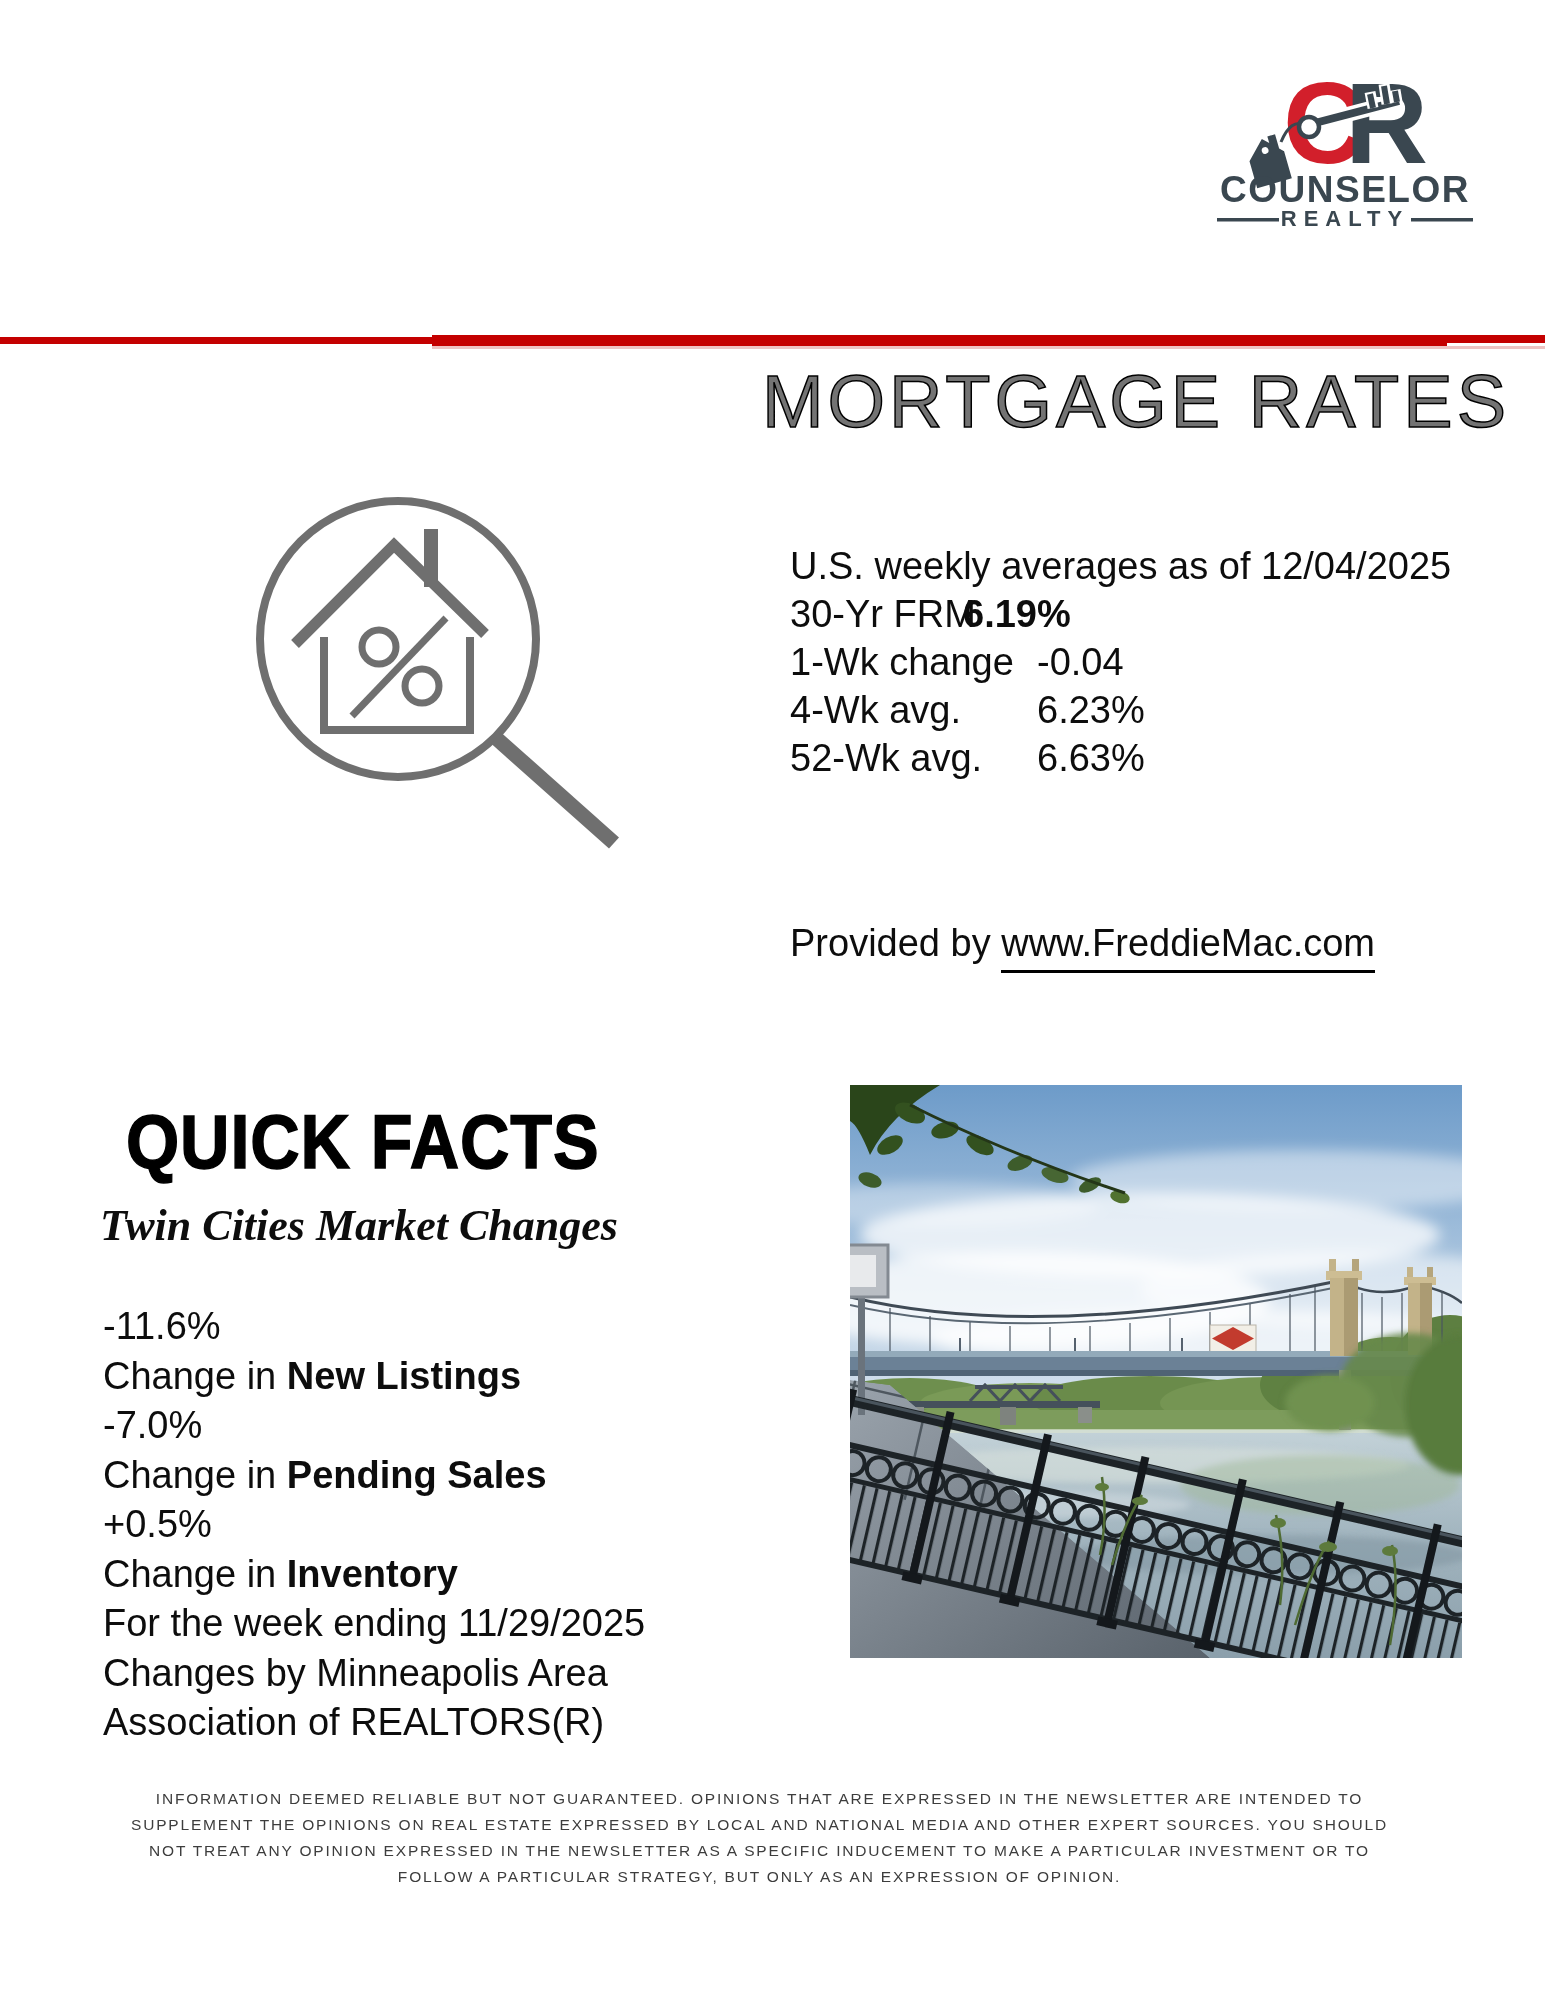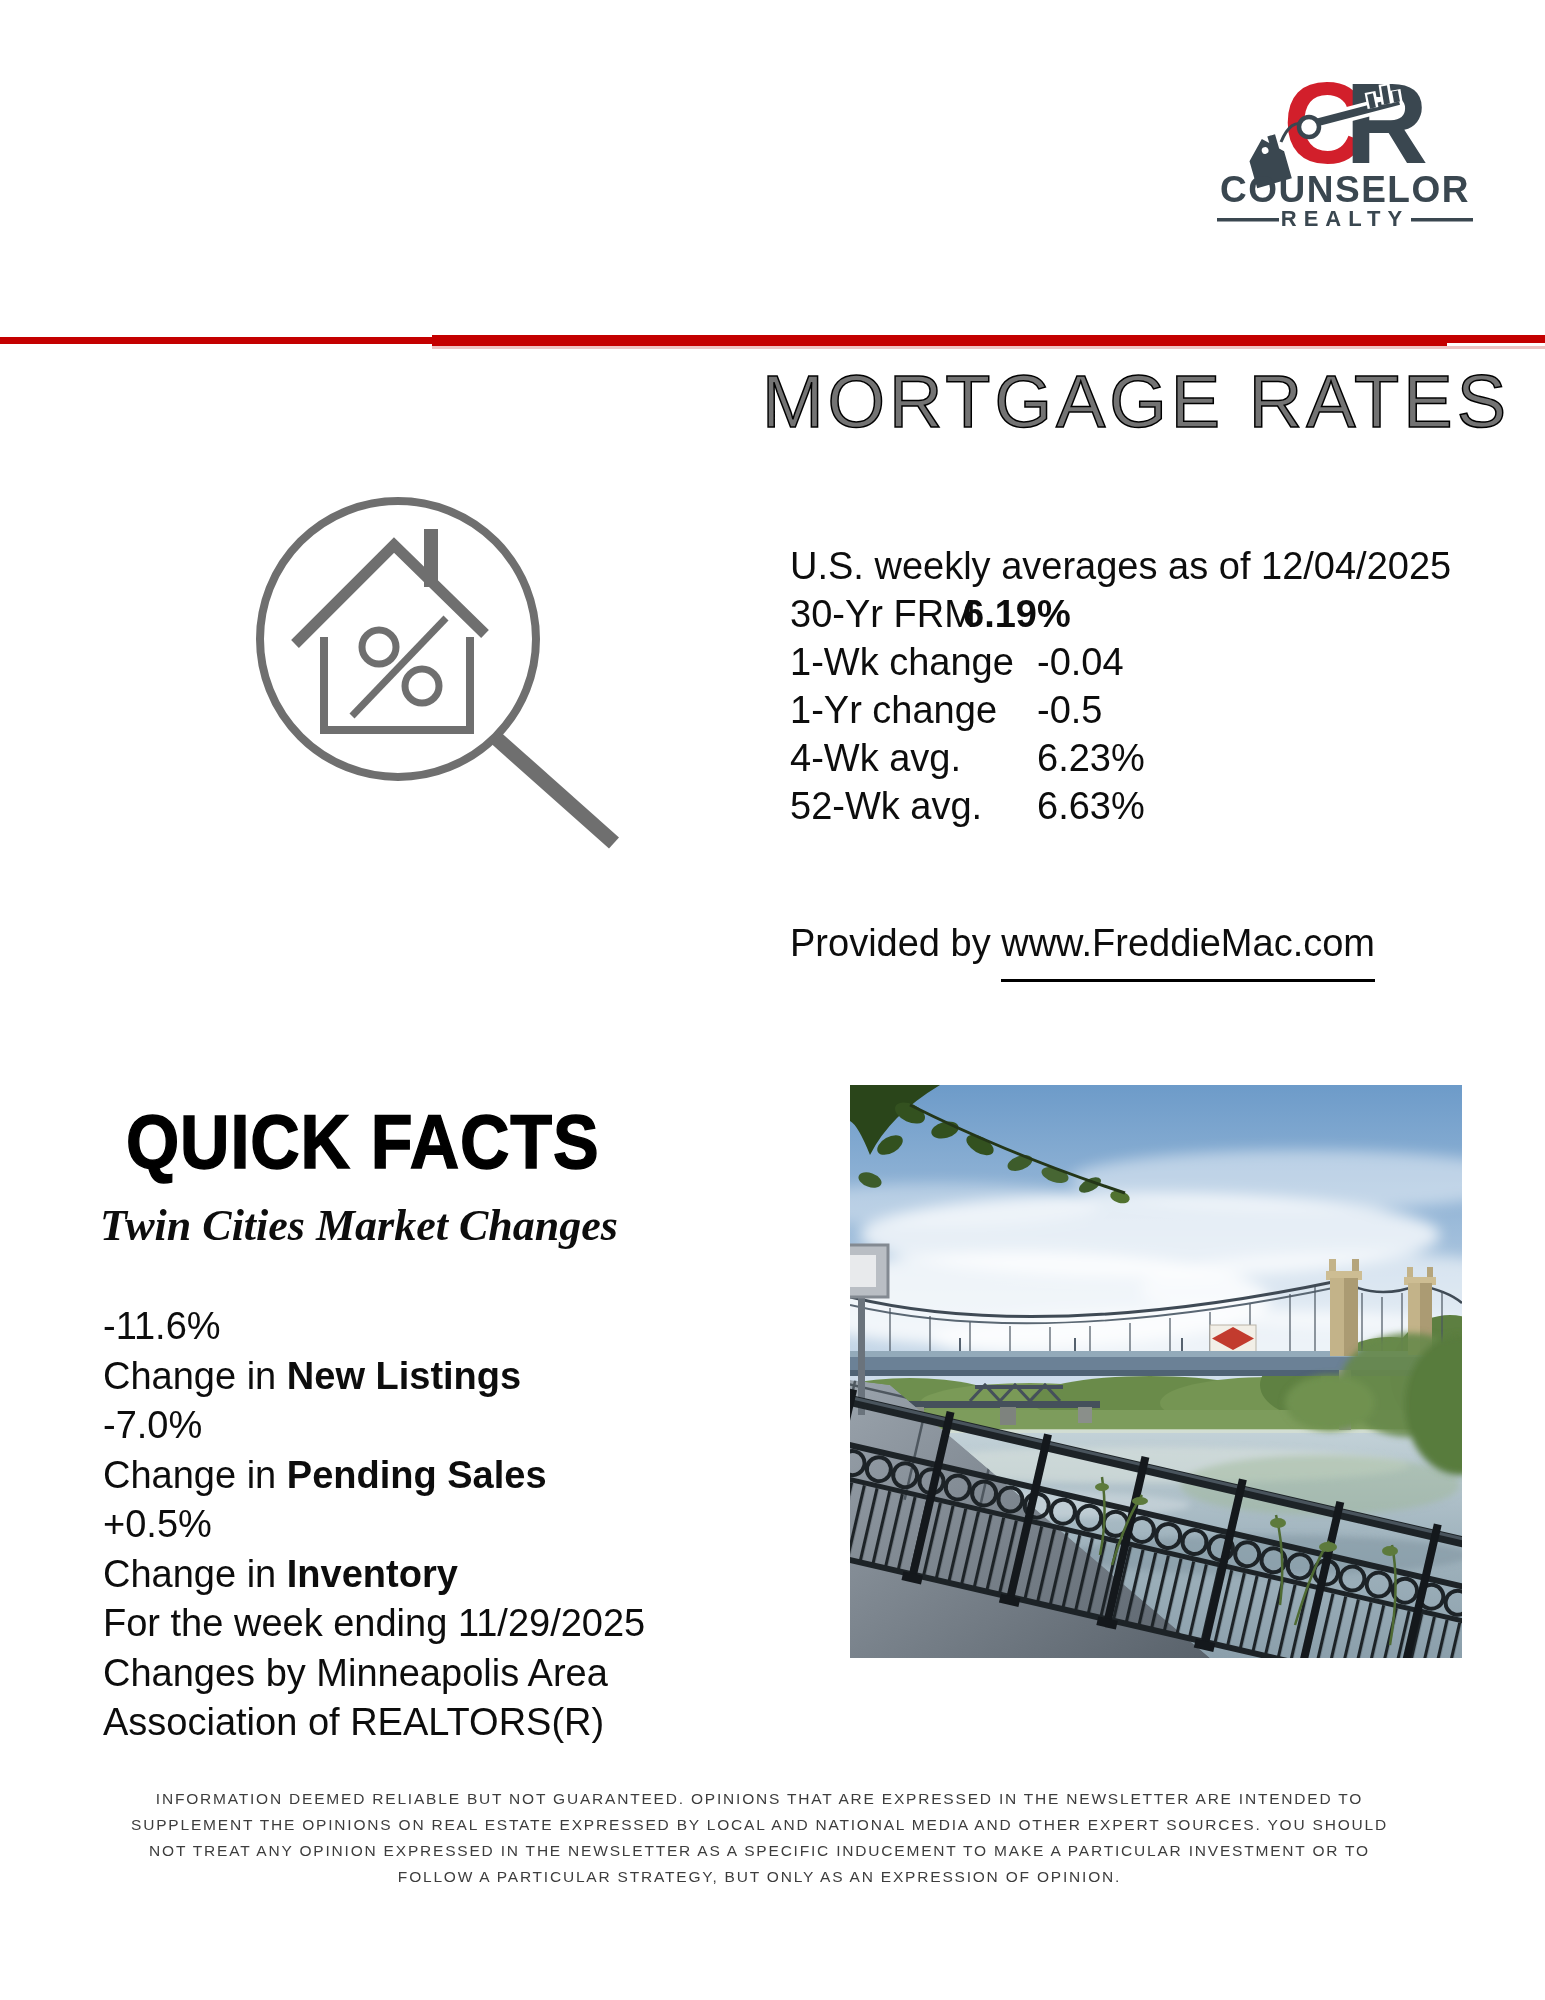--- a/index.html
+++ b/index.html
@@ -21,21 +21,21 @@
   .subtitle{position:absolute;top:1200px;left:100px;font-family:"Liberation Serif",serif;
       font-style:italic;font-weight:600;font-size:44px;color:#0d0d0d;white-space:nowrap;}
 
   
   .rates{position:absolute;left:790px;top:542px;font-size:38px;line-height:48px;color:#0d0d0d;white-space:nowrap;}
   .rates .lbl{display:inline-block;}
   .rates .w1{width:173px;text-align:right;}
   .rates .w2{width:247px;}
   .rates b{font-weight:700;}
   .provided{position:absolute;left:790px;top:922px;font-size:38px;color:#0d0d0d;white-space:nowrap;}
-  .provided .link{border-bottom:3px solid #000;padding-bottom:15px;}
+  .provided .link{border-bottom:3px solid #000;padding-bottom:6px;}
 
   
   .facts{position:absolute;left:103px;top:1302px;font-size:38px;line-height:49.5px;color:#0d0d0d;white-space:nowrap;}
   .facts b{font-weight:700;}
   .facts .it{}
 
   
   .disclaimer{position:absolute;left:102px;top:1786px;width:1315px;text-align:center;
       font-size:15.5px;line-height:26px;letter-spacing:1.8px;color:#3d3d3d;white-space:nowrap;}
 
@@ -104,23 +104,20 @@
     </svg>
   </div>
 
   <div class="rates">
     <div>U.S. weekly averages as of 12/04/2025</div>
     <div>
       <span class="lbl w1">30-Yr FRM</span><b>6.19%</b>
     </div>
     <div>
       <span class="lbl w2">1-Wk change</span><span>-0.04</span>
-    </div>
-    <div>
-      <span class="lbl w2">1-Yr change</span><span>-0.5</span>
     </div>
     <div>
       <span class="lbl w2">4-Wk avg.</span><span>6.23%</span>
     </div>
     <div>
       <span class="lbl w2">52-Wk avg.</span><span>6.63%</span>
     </div>
   </div>
 
   <div class="provided">

